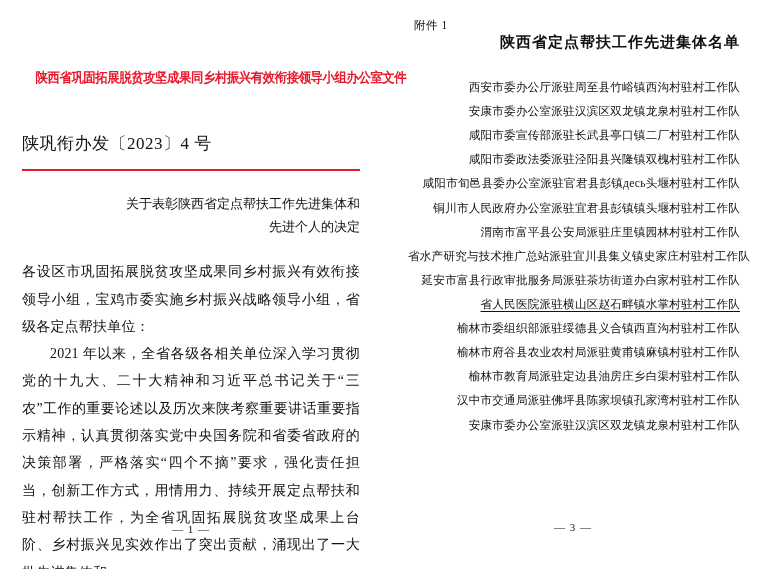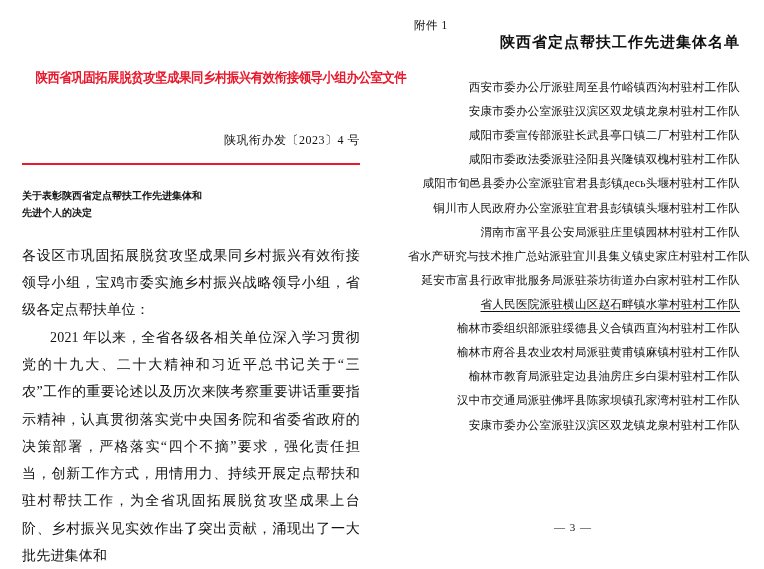--- a/index.html
+++ b/index.html
@@ -38,35 +38,35 @@
     font-weight: bold;
     font-size: 13.5px;
     letter-spacing: -0.5px;
     white-space: nowrap;
     transform: scaleX(0.92);
     transform-origin: center center;
     line-height: 1.2;
   }
   .doc-number {
     margin-top: 46px;
-    text-align: right;
-    font-size: 12px;
+    text-align: left;
+    font-size: 17px;
     letter-spacing: 0.5px;
   }
   .red-rule {
     margin-top: 14px;
     height: 1.6px;
     background: #e8192c;
     width: 100%;
   }
   .decision-title {
     margin-top: 22px;
-    text-align: left;
-    font-weight: bold;
-    font-size: 10px;
+    text-align: right;
+    font-weight: normal;
+    font-size: 13px;
     line-height: 1.75;
   }
   .body-block {
     margin-top: 20px;
     font-size: 14px;
     line-height: 1.95;
     text-align: justify;
     letter-spacing: 0.2px;
   }
   .body-block p {

